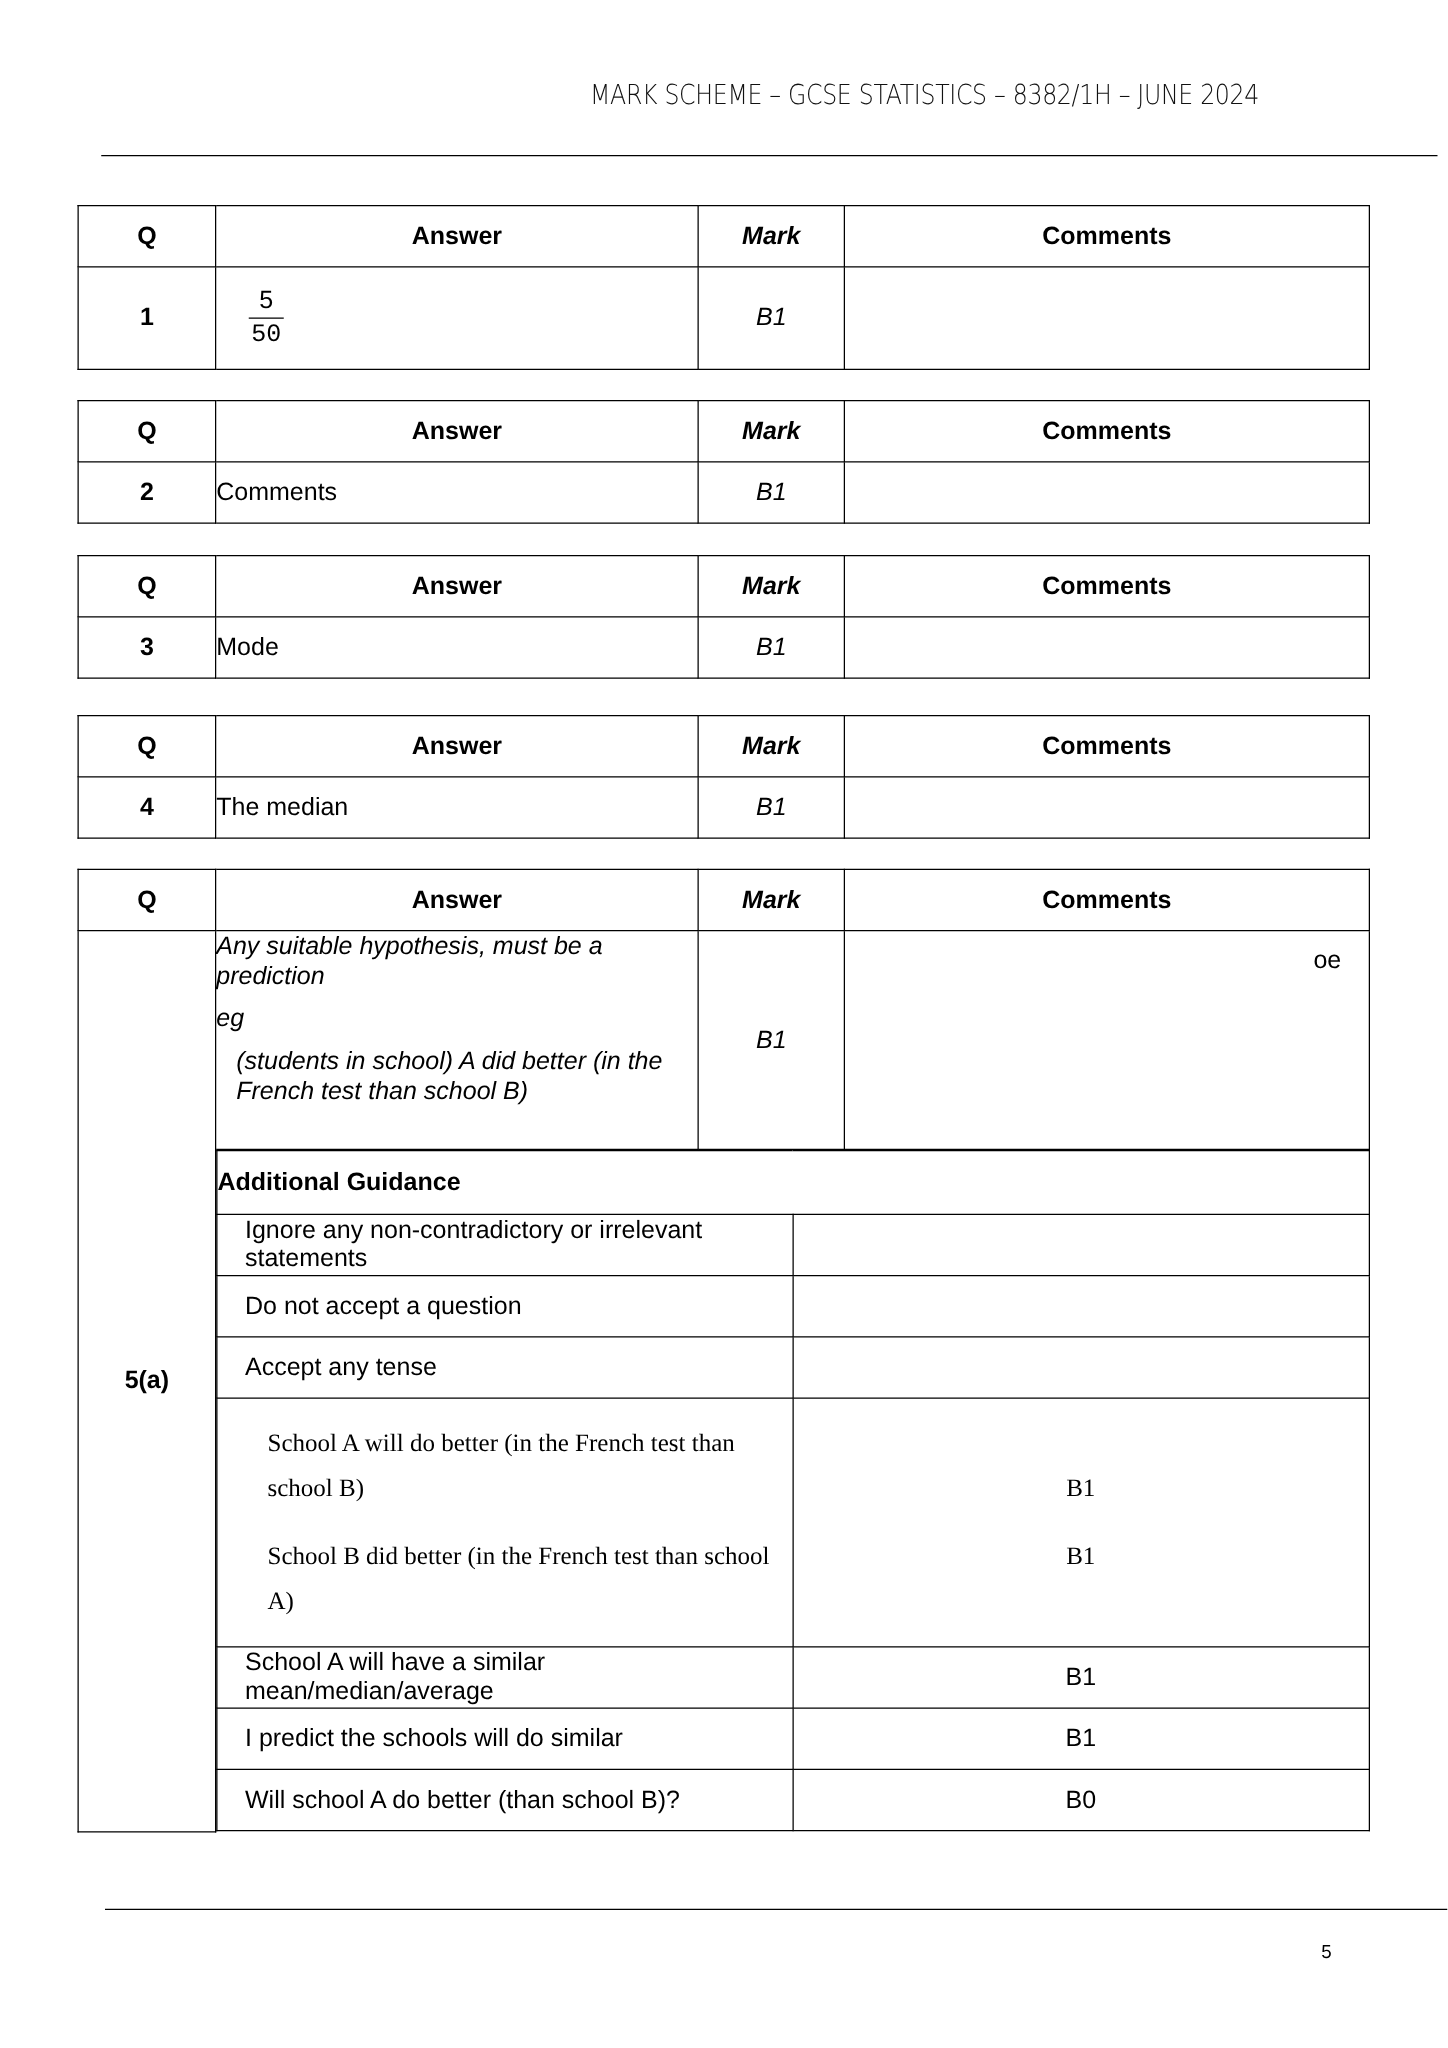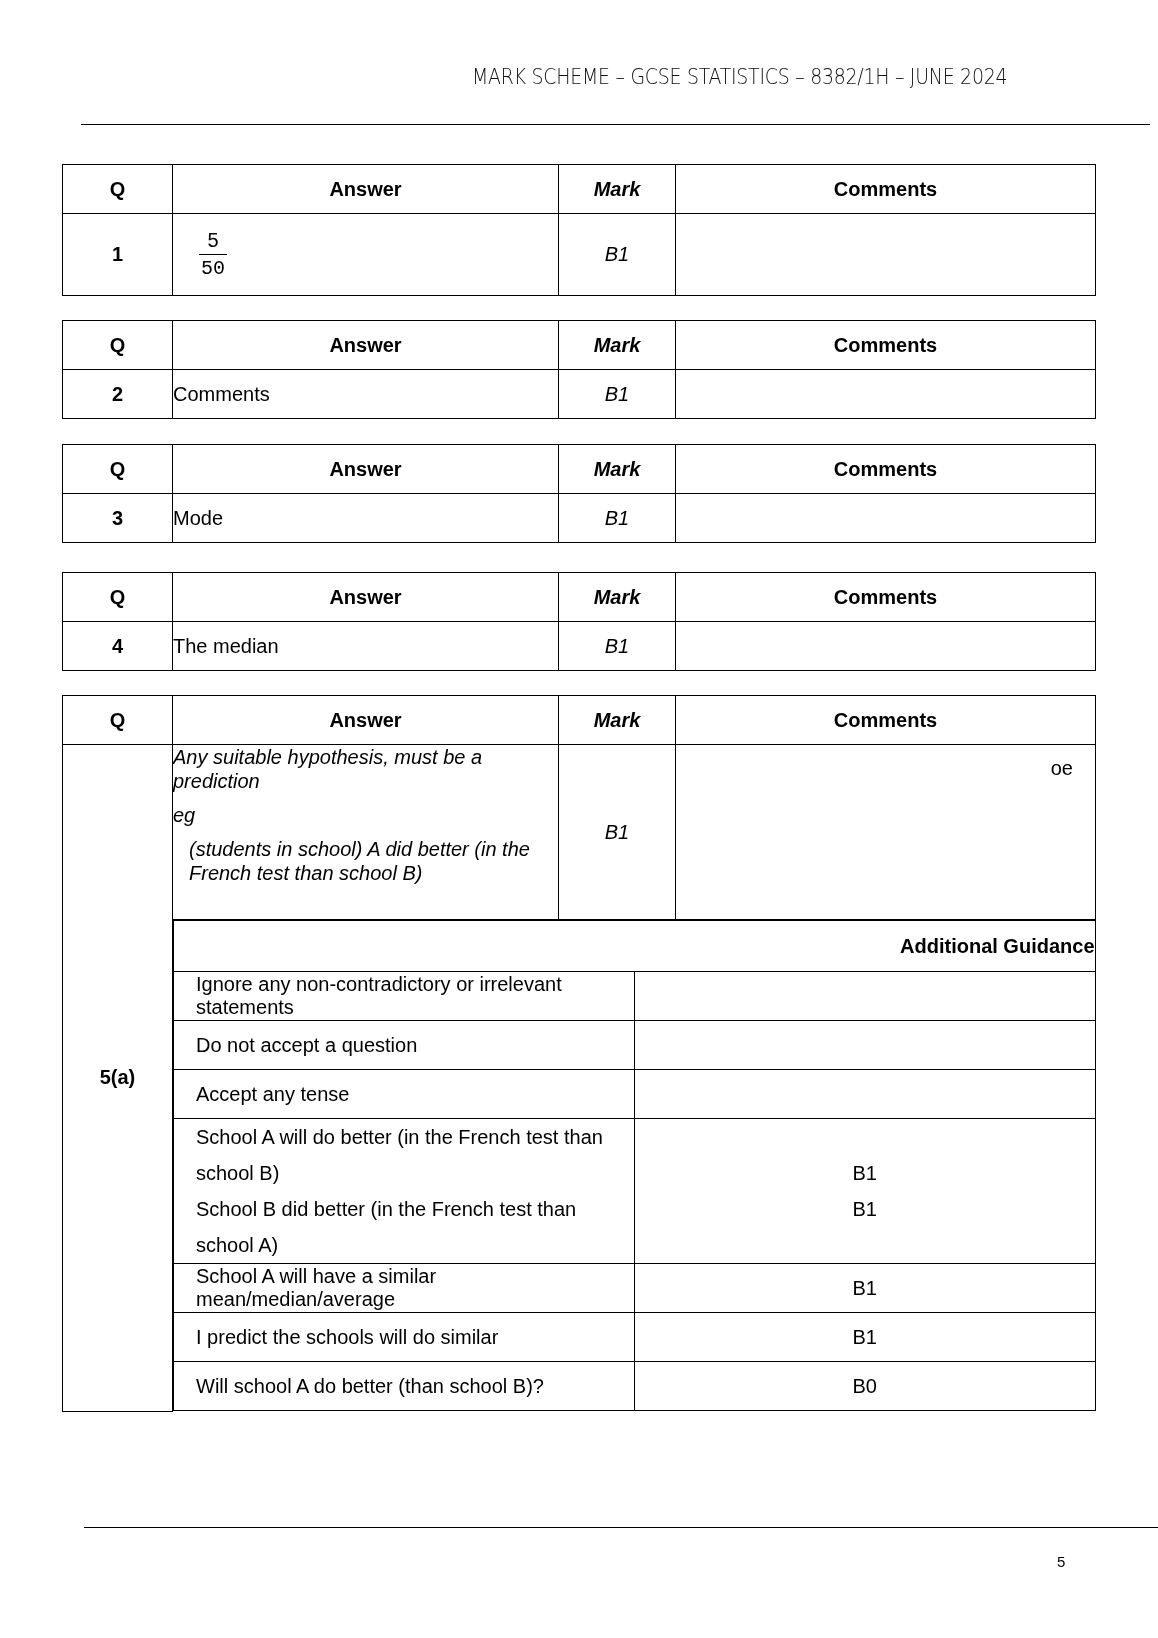--- a/index.html
+++ b/index.html
@@ -20,22 +20,22 @@
   .txt { padding-left: 22px; }
   .frac { display: inline-block; text-align: center; vertical-align: middle; line-height: 1; margin-left: 26px; }
   .frac .num { display: block; padding: 0 2px 4px; border-bottom: 1.5px solid #000; }
   .frac .den { display: block; padding: 4px 2px 0; font-family: Liberation Mono, monospace; }
   .ans5 { padding: 10px 22px 8px; vertical-align: top !important; font-style: italic; }
   .ans5 p { margin: 0 0 10px 0; line-height: 24px; }
   .ans5 p:last-child { margin-bottom: 0; margin-left: 16px; }
   .com5 { vertical-align: top !important; padding: 12px 22px !important; text-align: right; }
   .g-label { padding-left: 22px !important; height: 48px; }
   .g-mark { text-align: center; width: 135px; }
-  .two-line p { margin: 0; line-height: 36px; }
-  .guid-head { text-align: right; font-weight: bold; height: 50px; }
+  .two-line p { margin: 18px; line-height: 36px; font-family: Liberation Serif, serif; }
+  .guid-head { text-align: left; font-weight: bold; height: 50px; }
   table.inner { width: 100%; border-collapse: collapse; table-layout: fixed; }
   table.inner td { border: 1.5px solid #000; }
 </style>
 </head>
 <body>
 
 <div class="running-head">MARK SCHEME – GCSE STATISTICS – 8382/1H – JUNE 2024</div>
 <div class="rule" style="top:124px;left:81px;width:1069px;"></div>
 
 <table class="ms" style="top:164px;">

